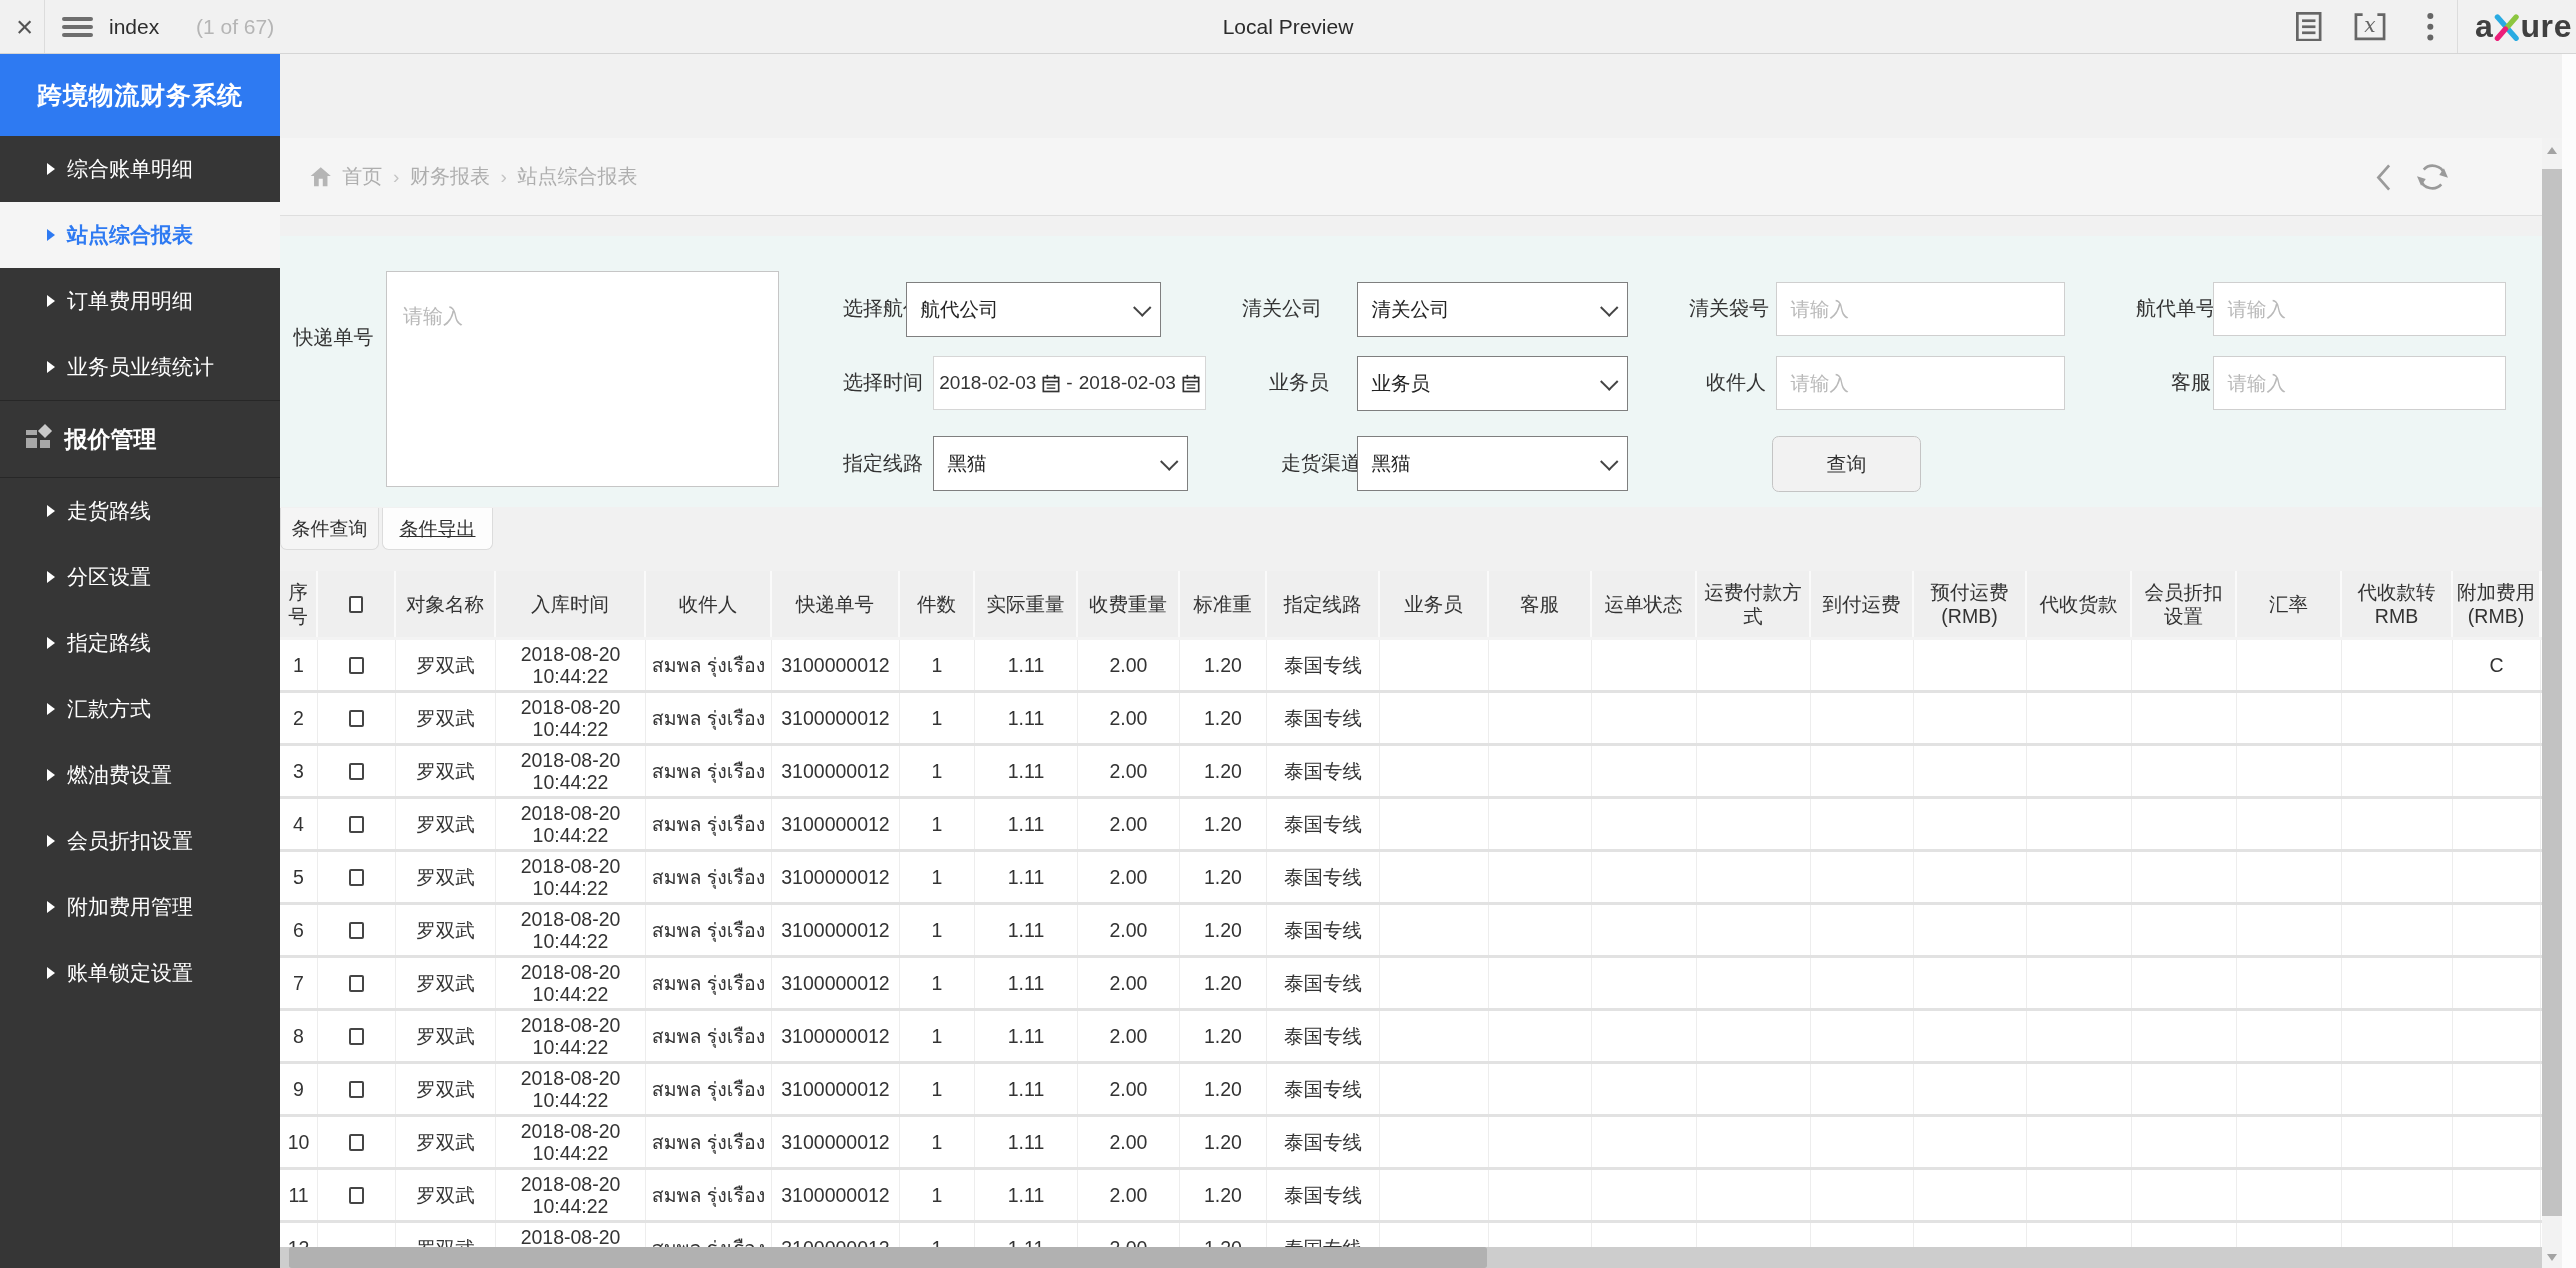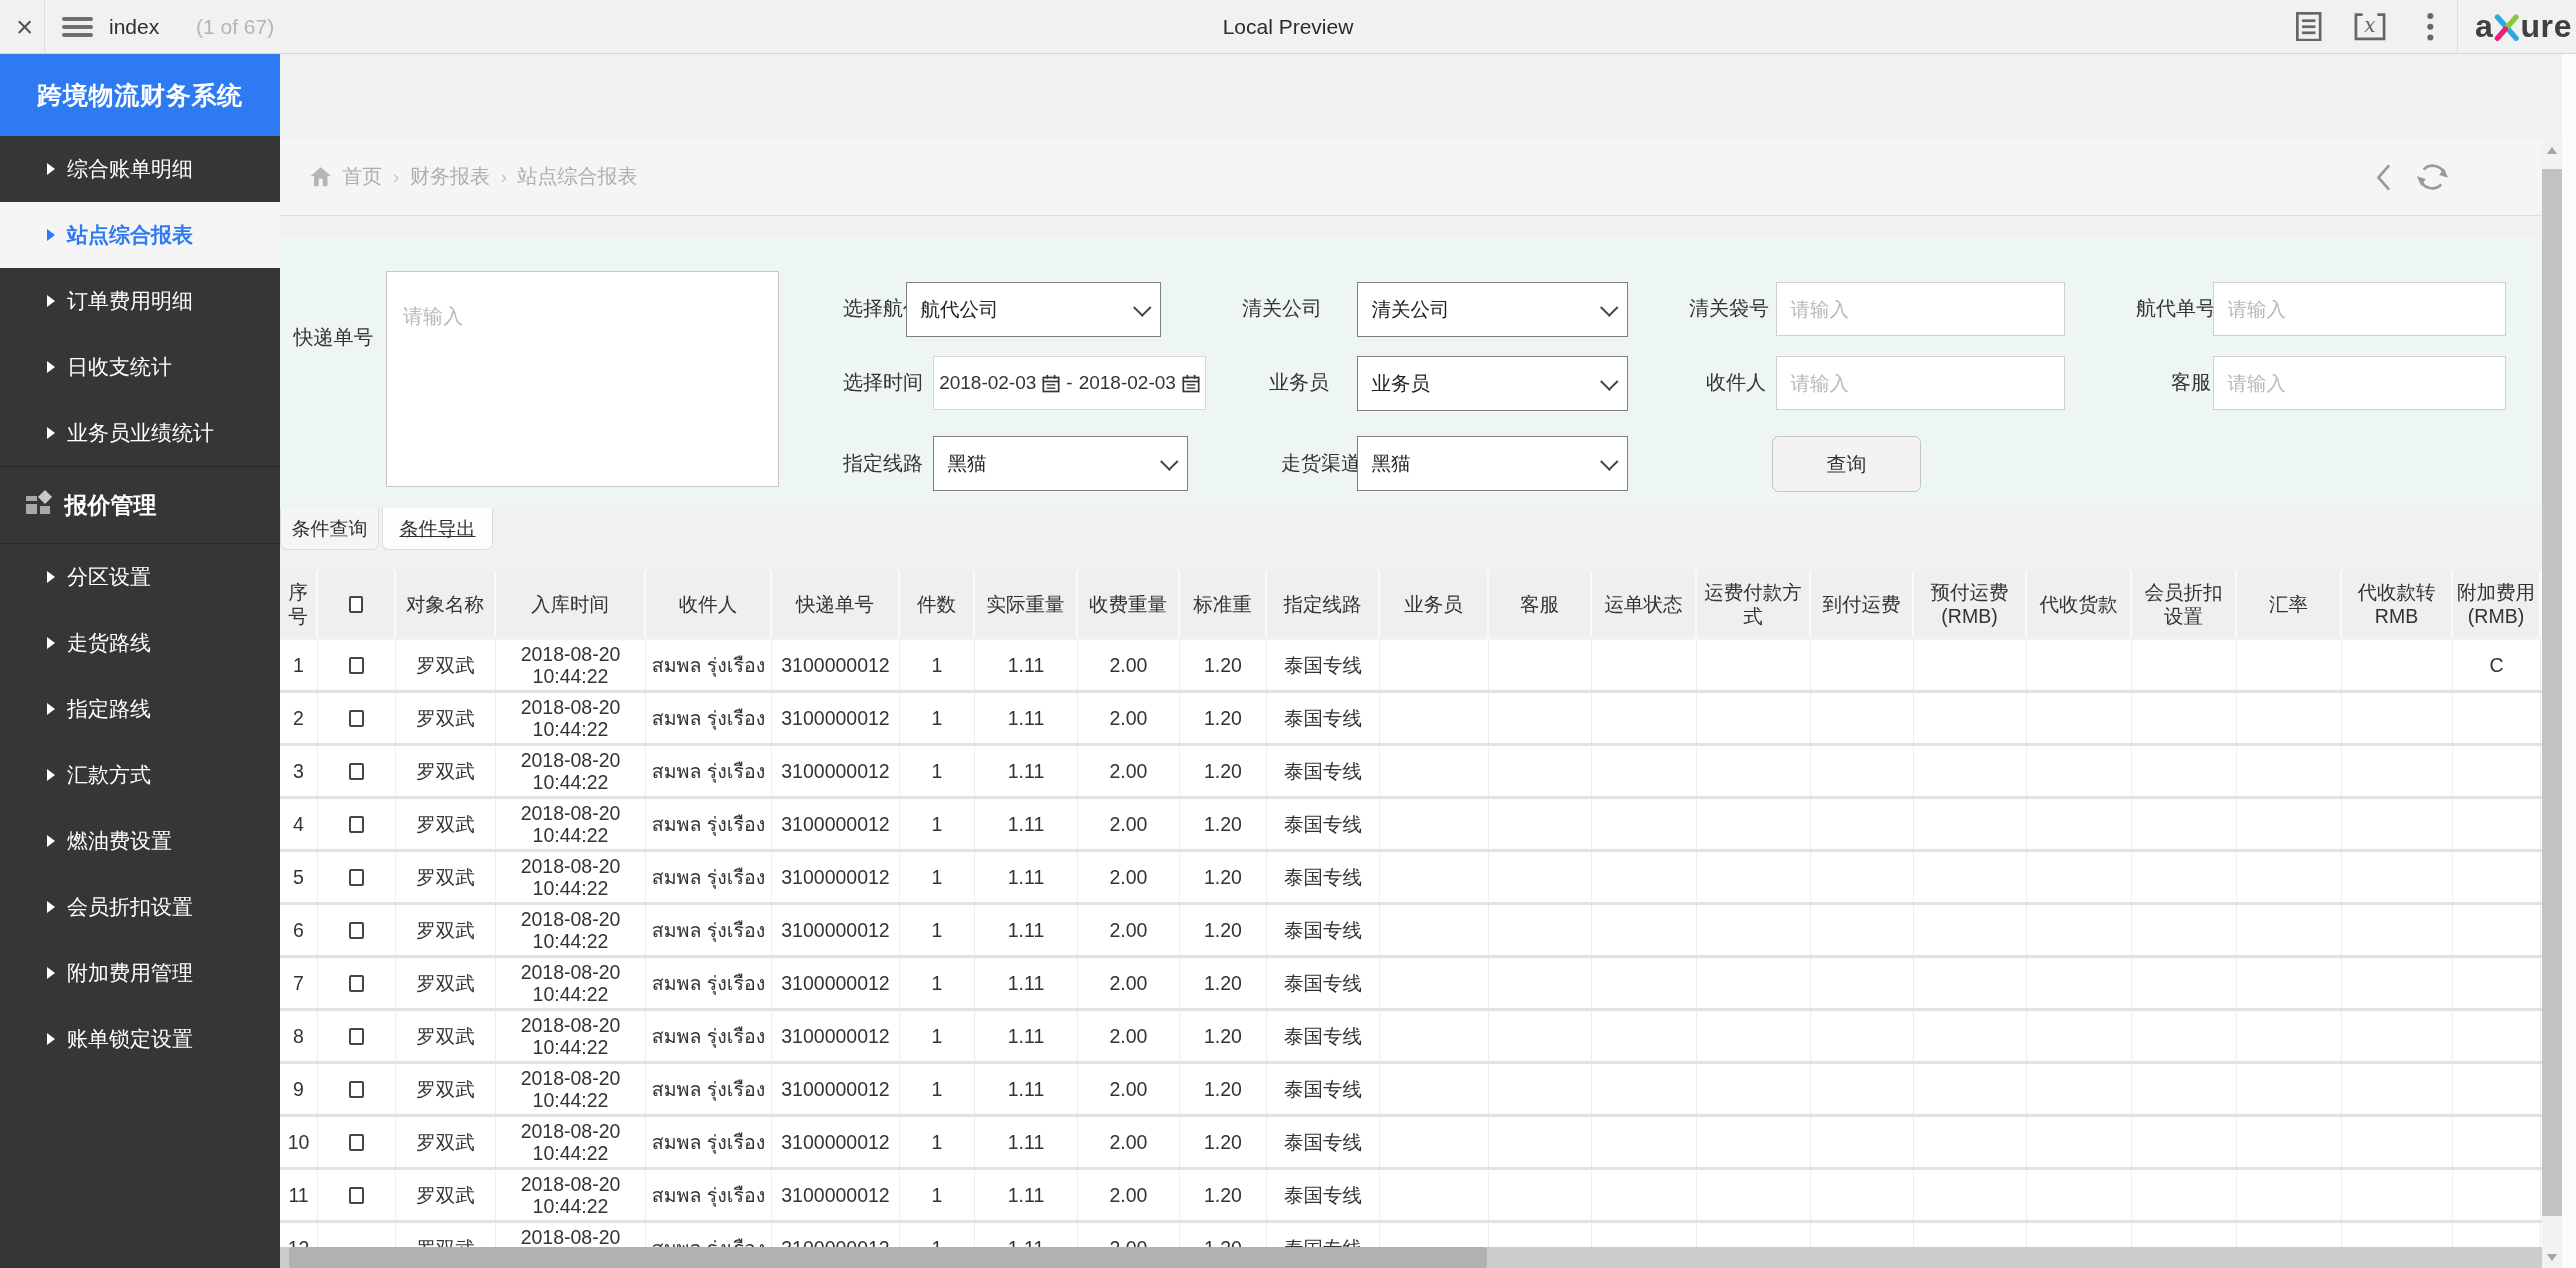--- a/index.html
+++ b/index.html
@@ -147,42 +147,38 @@
         <div class="side-item active">
           <span class="tri"></span>
           <span class="lbl">站点综合报表</span>
         </div>
         <div class="side-item">
           <span class="tri"></span>
           <span class="lbl">订单费用明细</span>
         </div>
         <div class="side-item">
           <span class="tri"></span>
-          <span class="lbl">日收支统计</span>
-        </div>
-        <div class="side-item">
-          <span class="tri"></span>
           <span class="lbl">业务员业绩统计</span>
         </div>
         <div class="side-section">
           <span class="grid-icon">
             <b class="g1"></b>
             <b class="g2"></b>
             <b class="g3"></b>
             <b class="g4"></b>
           </span>
           <span class="lbl">报价管理</span>
         </div>
         <div class="side-item">
           <span class="tri"></span>
+          <span class="lbl">走货路线</span>
+        </div>
+        <div class="side-item">
+          <span class="tri"></span>
           <span class="lbl">分区设置</span>
-        </div>
-        <div class="side-item">
-          <span class="tri"></span>
-          <span class="lbl">走货路线</span>
         </div>
         <div class="side-item">
           <span class="tri"></span>
           <span class="lbl">指定路线</span>
         </div>
         <div class="side-item">
           <span class="tri"></span>
           <span class="lbl">汇款方式</span>
         </div>
         <div class="side-item">

